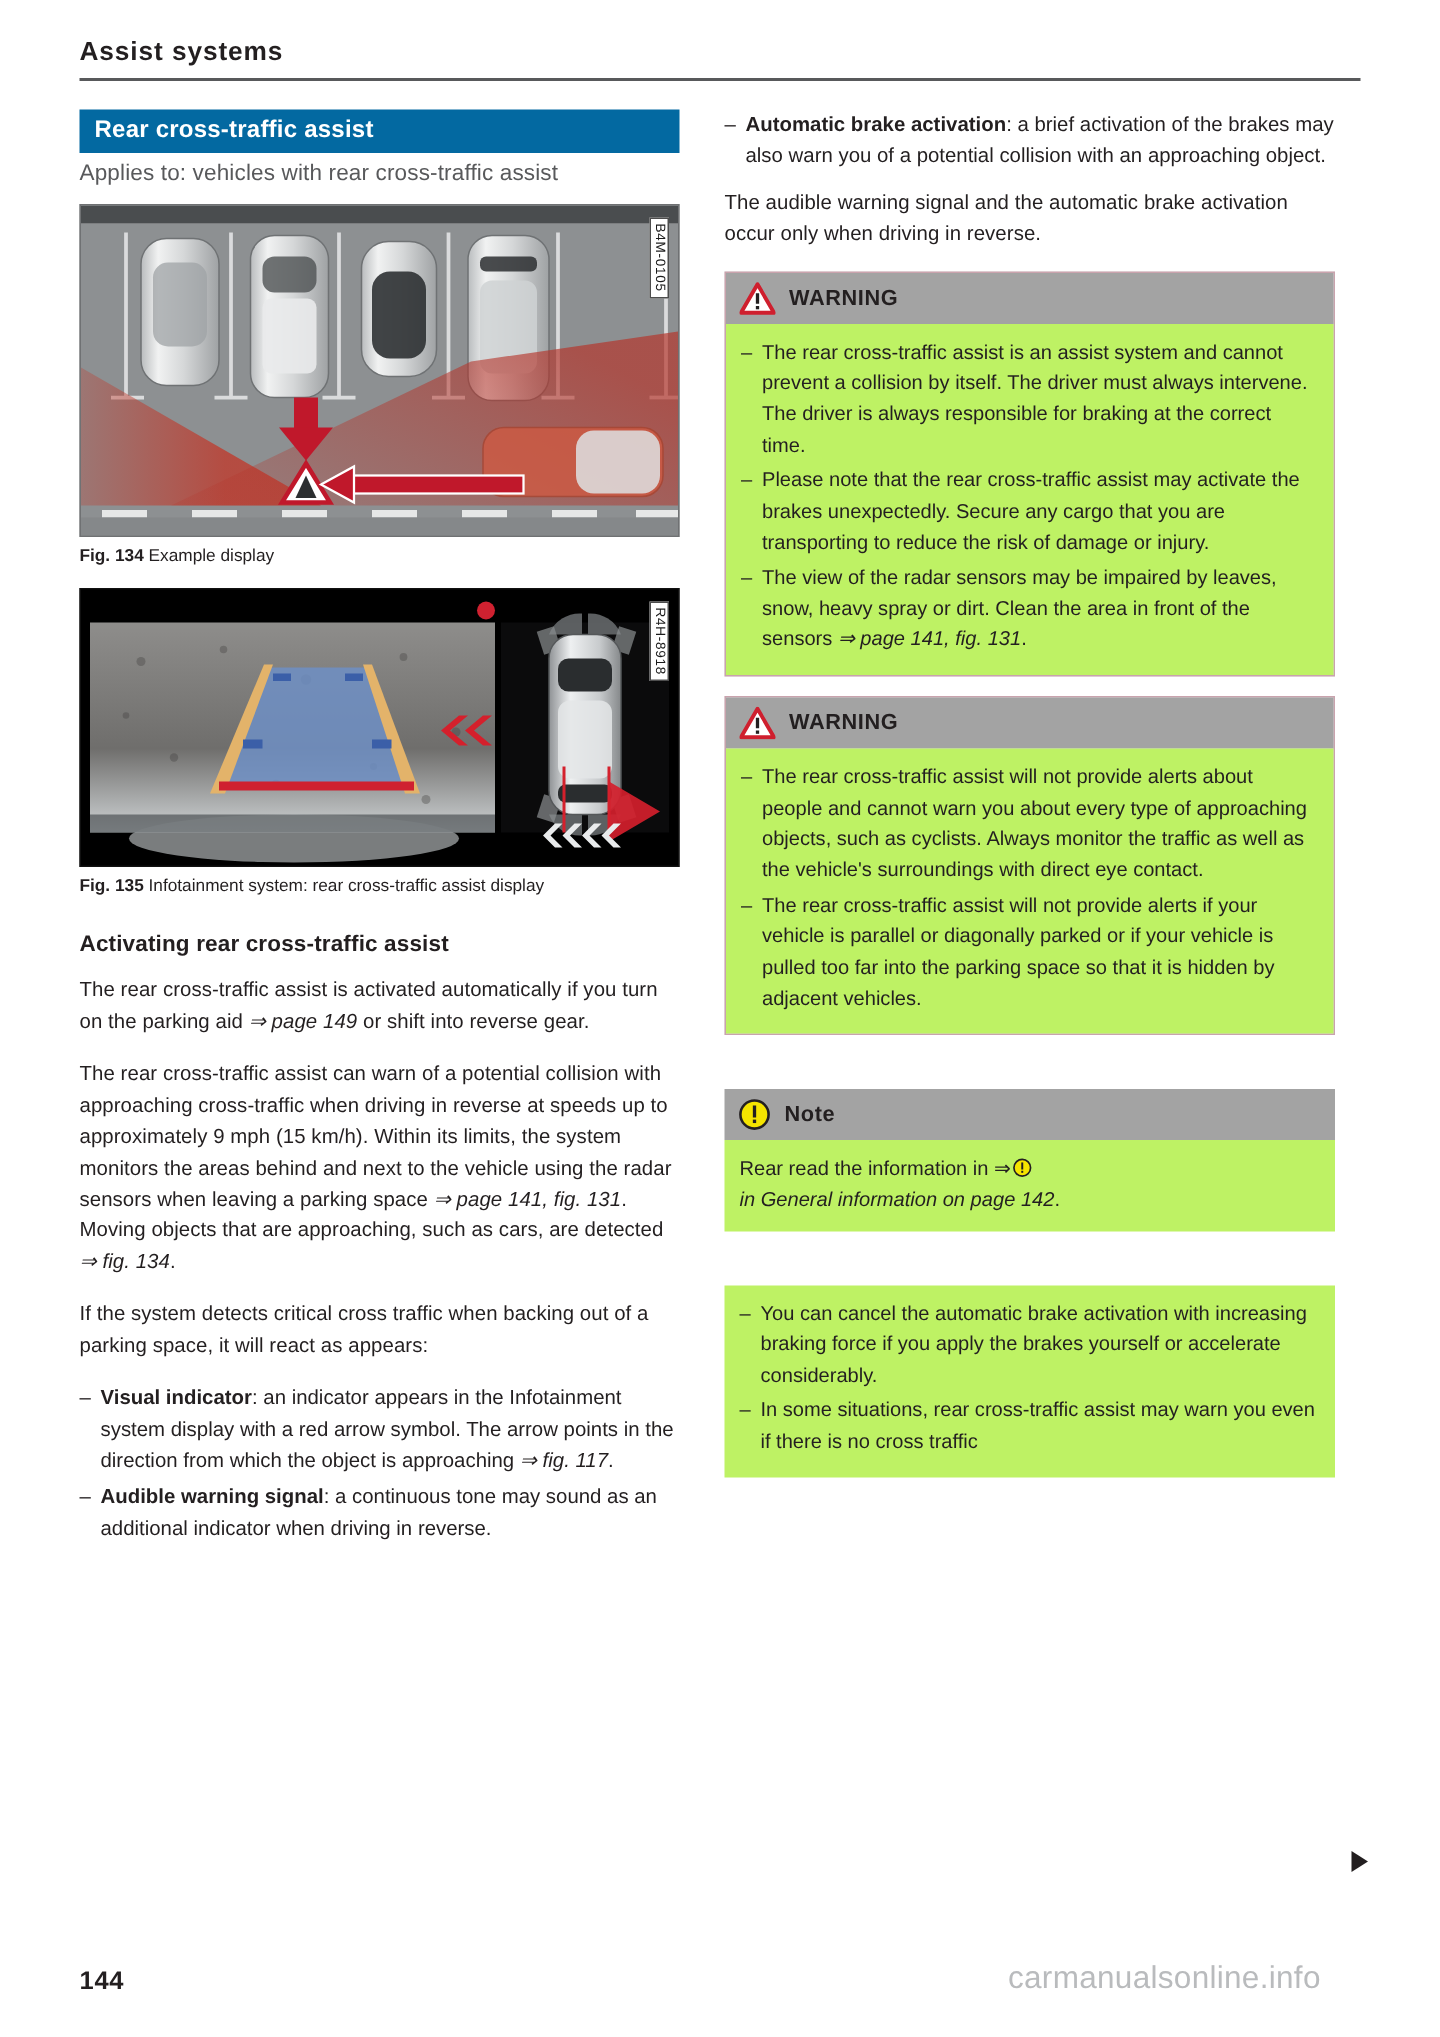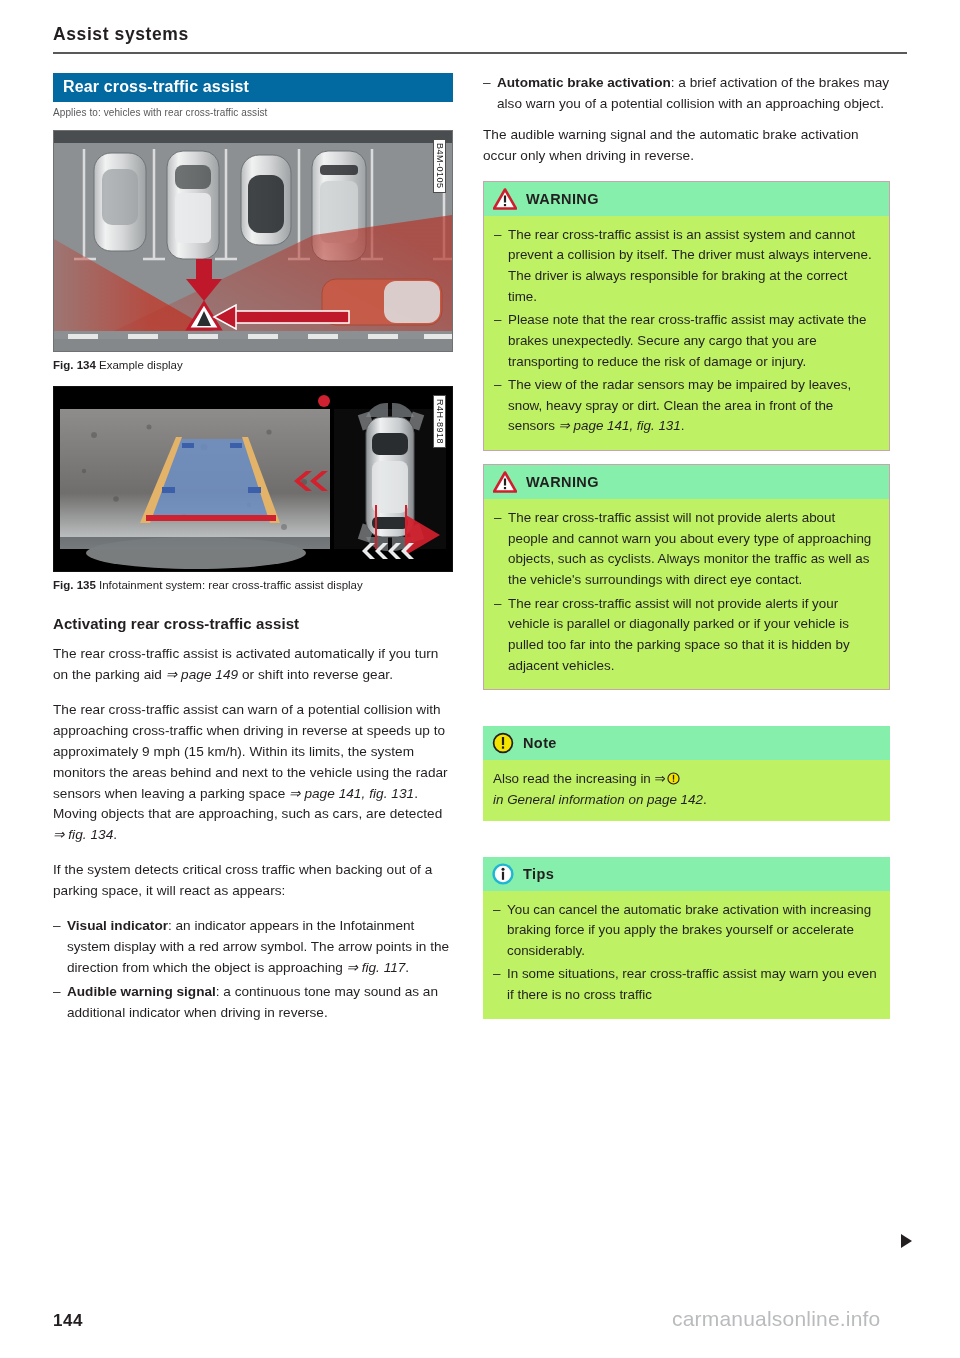--- a/index.html
+++ b/index.html
@@ -51,21 +51,21 @@
   
   .section-bar {
     background: #0369a1;
     color: #ffffff;
     font-size: 16px;
     font-weight: bold;
     padding: 5px 8px 6px 10px;
     letter-spacing: 0.15px;
   }
   .applies {
-    font-size: 10px;
+    font-size: 15px;
     color: #58595b;
     margin-top: 5px;
     letter-spacing: 0.1px;
   }
 
   
   .figure { margin-top: 12px; }
   .figbox {
     position: relative;
     width: 400px; height: 222px;
@@ -137,21 +137,21 @@
   b.lead { font-weight: bold; }
 
   
   .alert {
     margin: 0 0 13px 0;
     border: 1px solid #c9a3ad;
     background: #e6e7e8;
   }
   .alert.plain { border: none; background: transparent; margin-top: 36px; }
   .alert-head {
-    background: #86efac;
+    background: #a3a3a3;
     display: flex;
     align-items: center;
     gap: 9px;
     padding: 6px 10px 6px 9px;
   }
   .alert-head .title {
     font-size: 14.5px;
     font-weight: bold;
     letter-spacing: 0.4px;
     color: #231f20;
@@ -461,37 +461,29 @@
     <div class="alert plain">
       <div class="alert-head">
         <svg class="ic" width="22" height="22" viewBox="0 0 22 22">
           <circle cx="11" cy="11" r="9.4" fill="#f5e400" stroke="#231f20" stroke-width="1.7"></circle>
           <rect x="9.9" y="5" width="2.2" height="8" fill="#231f20"></rect>
           <rect x="9.9" y="14.4" width="2.2" height="2.3" fill="#231f20"></rect>
         </svg>
         <span class="title">Note</span>
       </div>
       <div class="alert-body">
-        <p><span>Also read the increasing in </span><span>⇒</span><span><svg width="13" height="13" viewBox="0 0 22 22" style="vertical-align:-2px;margin:0 1px">
+        <p><span>Rear read the information in </span><span>⇒</span><span><svg width="13" height="13" viewBox="0 0 22 22" style="vertical-align:-2px;margin:0 1px">
                 <circle cx="11" cy="11" r="9.4" fill="#f5e400" stroke="#231f20" stroke-width="1.9"></circle>
                 <rect x="9.9" y="5" width="2.2" height="8" fill="#231f20"></rect>
                 <rect x="9.9" y="14.4" width="2.2" height="2.3" fill="#231f20"></rect>
               </svg></span><span class="xref"> in General information on page 142</span><span>.</span></p>
       </div>
     </div>
 
     <div class="alert plain">
-      <div class="alert-head">
-        <svg class="ic" width="22" height="22" viewBox="0 0 22 22">
-          <circle cx="11" cy="11" r="9.4" fill="#ffffff" stroke="#1fb6d4" stroke-width="2.4"></circle>
-          <circle cx="11" cy="6.2" r="1.5" fill="#231f20"></circle>
-          <rect x="9.9" y="8.8" width="2.2" height="8" fill="#231f20"></rect>
-        </svg>
-        <span class="title">Tips</span>
-      </div>
       <div class="alert-body">
         <ul class="dashlist">
             <li><span>You can cancel the automatic brake activation with increasing braking force if you apply the brakes yourself or accelerate considerably.</span></li>
             <li><span>In some situations, rear cross-traffic assist may warn you even if there is no cross traffic</span></li>
           </ul>
       </div>
     </div>
 
   </div>
 

